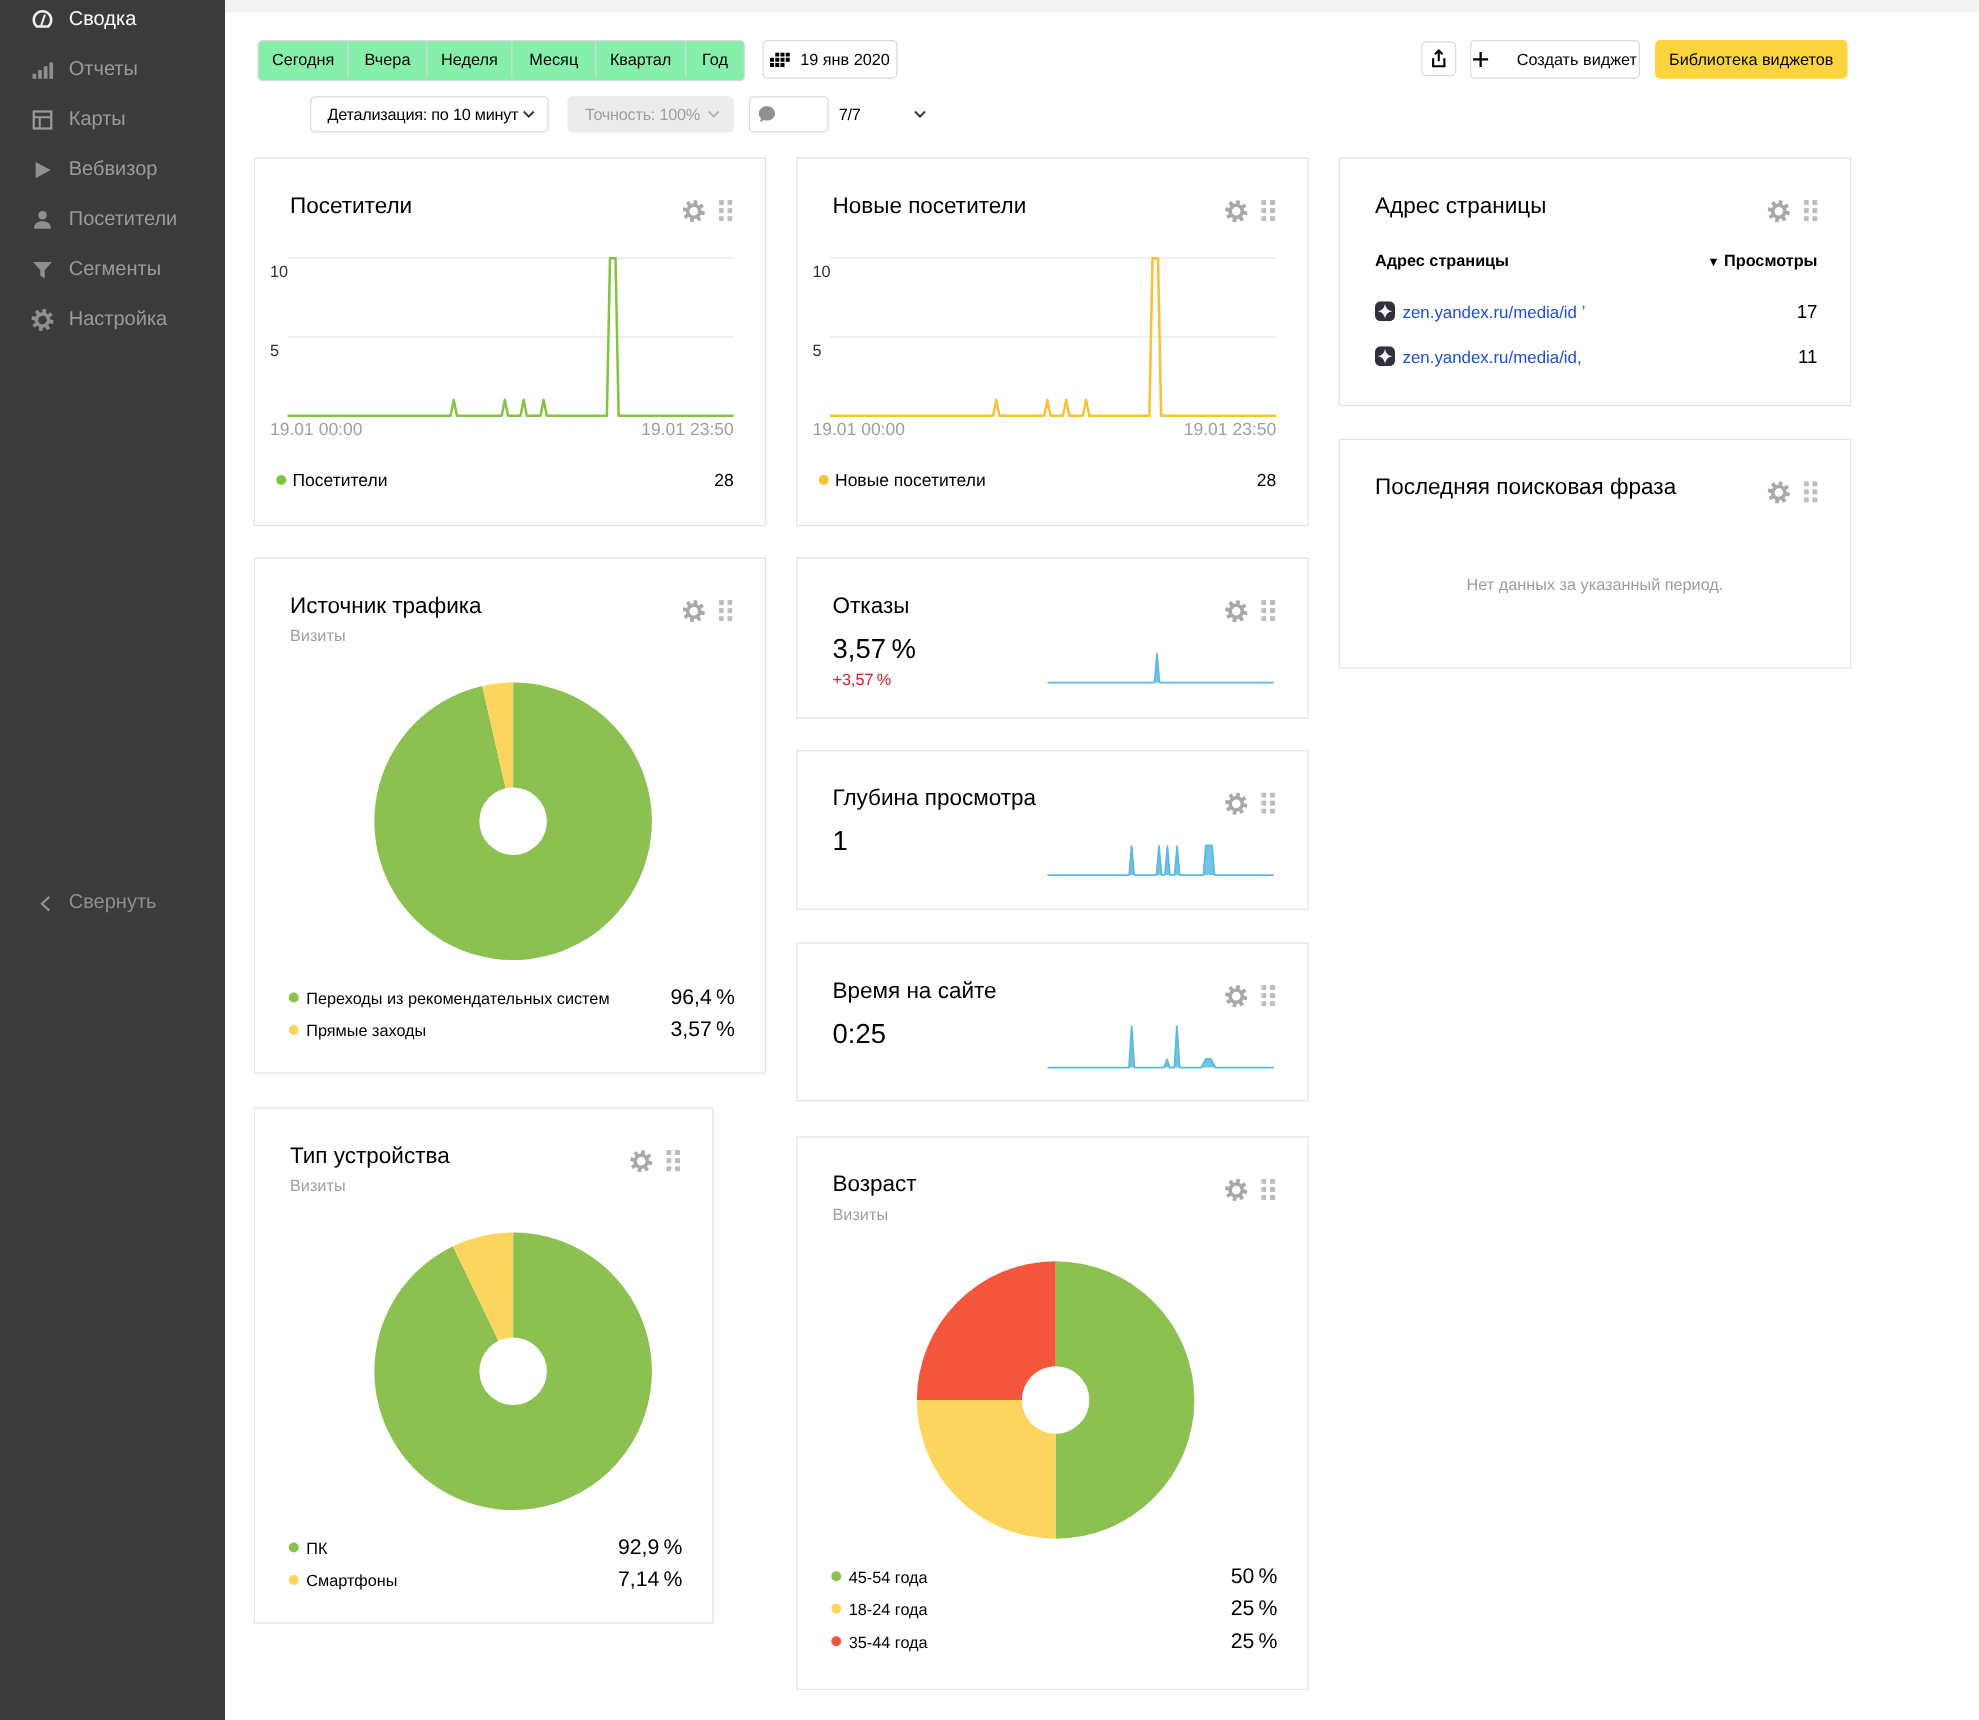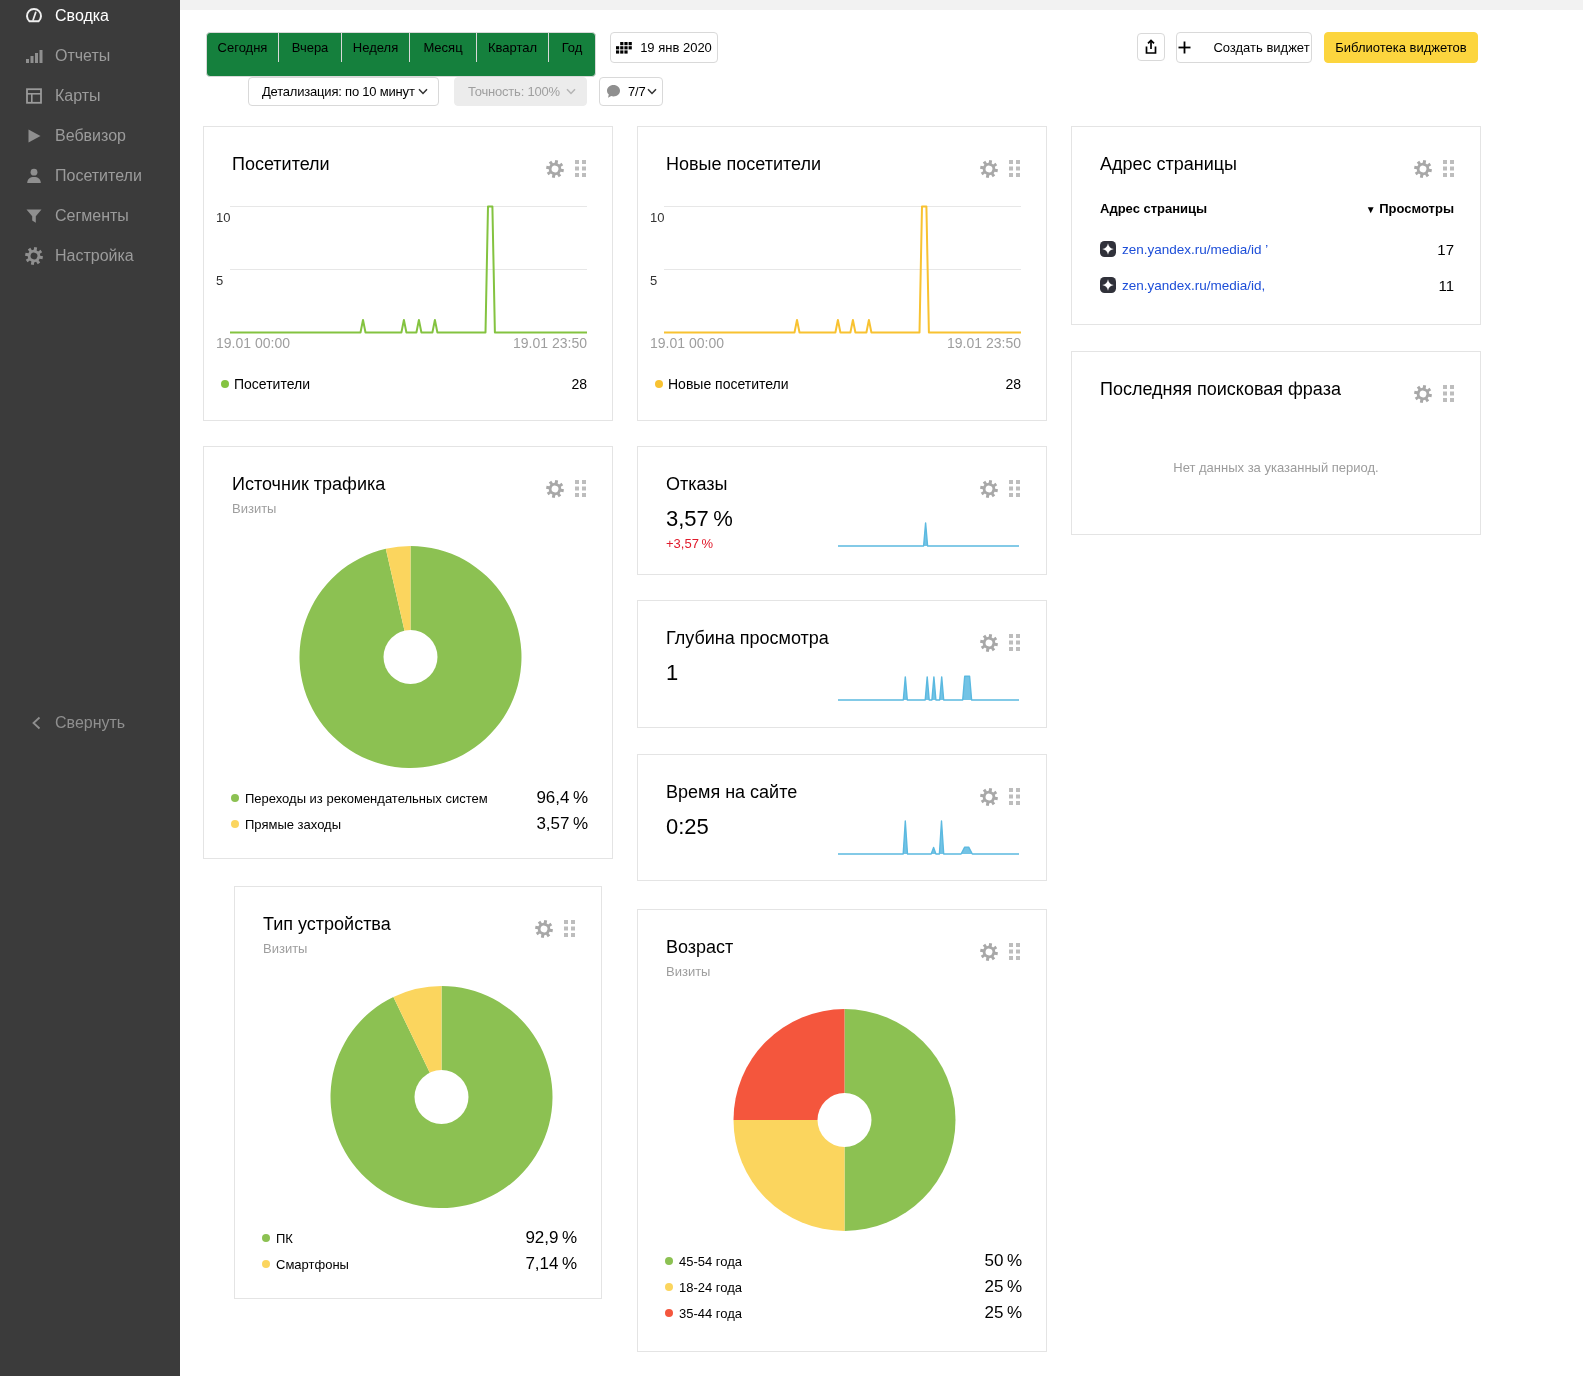--- a/index.html
+++ b/index.html
@@ -10,30 +10,30 @@
   .sidebar { position:absolute; left:0; top:0; width:180px; height:1376px; background:#3b3b3b; }
   .side-item { position:absolute; left:0; width:180px; height:40px; cursor:pointer; }
   .side-item .s-icon { position:absolute; left:25px; top:50%; margin-top:-9px; width:18px; height:18px; }
   .side-item .s-label { position:absolute; left:55px; top:50%; transform:translateY(-52%); font-size:16px; color:#9b9b9b; white-space:nowrap; }
   .side-item.active .s-label { color:#fff; }
   .collapse-item .s-label { color:#8f8f8f; }
 
   
   .top-strip { position:absolute; left:180px; top:0; width:1403px; height:10px; background:#f2f2f2; }
   .btn { position:absolute; background:#fff; border:1px solid #d9d9d9; border-radius:4px; font-size:13px; color:#000; display:flex; align-items:center; justify-content:center; cursor:pointer; white-space:nowrap; }
-  .seg { position:absolute; left:206px; top:32px; height:45px; display:flex; border:1px solid #d9d9d9; border-radius:4px; background:#15803d; }
+  .seg { position:absolute; left:206px; top:32px; height:33px; display:flex; border:1px solid #d9d9d9; border-radius:4px; background:#86efac; }
   .seg .seg-btn { height:29px; display:flex; align-items:center; justify-content:center; font-size:13px; border-right:1px solid #d9d9d9; cursor:pointer; }
   .seg .seg-btn:last-child { border-right:none; }
   .datebtn { left:610px; top:32px; width:108px; height:31px; gap:8px; }
   .sharebtn { left:1137px; top:33px; width:28px; height:28px; }
   .createbtn { left:1176px; top:32px; width:136px; height:31px; gap:22px; }
   .librarybtn { left:1324px; top:32px; width:154px; height:31px; background:#fcd53e; border:1px solid #fcd53e; }
   .ddbtn { top:77px; height:29px; justify-content:flex-start; padding:0 10px 0 13px; letter-spacing:-0.2px;margin-left:44px; }
   .ddbtn > :last-child { margin-left:auto; }
-  .dd-comments { padding:0 5px 0 6px; }
+  .dd-comments { padding:0 5px 0 6px;gap:43px; }
   .dd-comments > :nth-child(2) { margin-left:7px; }
   .dd-detail { left:204px; width:191px; }
   .dd-precision { left:410px; width:133px; background:#ececec; border-color:#ececec; color:#9f9f9f; }
   .dd-comments { left:555px; width:64px; }
 
   
   .widget { position:absolute; background:#fff; border:1px solid #e4e4e4; }
   .w-title { position:absolute; left:28px; top:27px; font-size:18px; color:#000; white-space:nowrap; }
   .w-sub { position:absolute; left:28px; top:54px; font-size:13px; color:#9e9e9e; }
   .gear-icon { position:absolute; right:48px; top:33px; width:18px; height:18px; cursor:pointer; }
@@ -463,21 +463,21 @@
             <rect x="7" y="0" width="4" height="4"></rect>
             <rect x="0" y="6.5" width="4" height="4"></rect>
             <rect x="7" y="6.5" width="4" height="4"></rect>
             <rect x="0" y="13" width="4" height="4"></rect>
             <rect x="7" y="13" width="4" height="4"></rect>
           </g>
         </svg></span>
     <div class="big-value">0:25</div>
   </div>
 
-  <div class="widget" style="left:203px; top:886px; width:368px; height:413px;margin-left:31px;">
+  <div class="widget" style="left:203px; top:886px; width:368px; height:413px;">
     <div class="chart-box">
         <svg width="410" height="411" viewBox="0 0 410 411">
           <path d="M206.5 210 L206.50 99.00 A111 111 0 1 1 158.37 109.98 Z" fill="#8cc152"></path>
           <path d="M206.5 210 L158.37 109.98 A111 111 0 0 1 206.50 99.00 Z" fill="#fbd55e"></path>
           <circle cx="206.5" cy="210" r="27" fill="#fff"></circle>
         </svg>
       </div>
     <div class="w-title">Тип устройства</div>
     <div class="w-sub">Визиты</div>
     <span class="gear-icon js-gear-icon"><svg width="18" height="18" viewBox="0 0 18 18">

